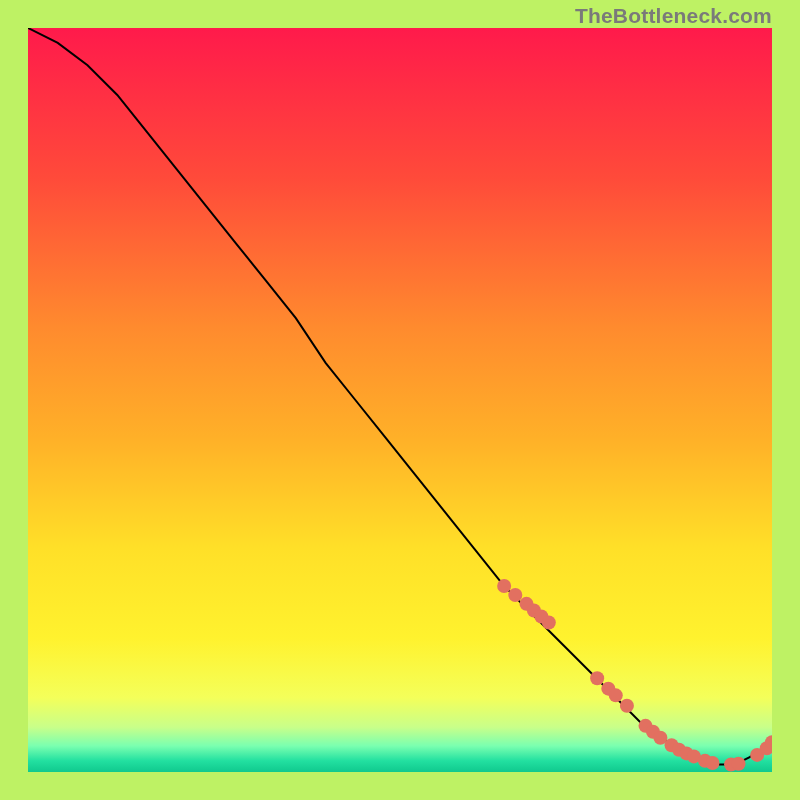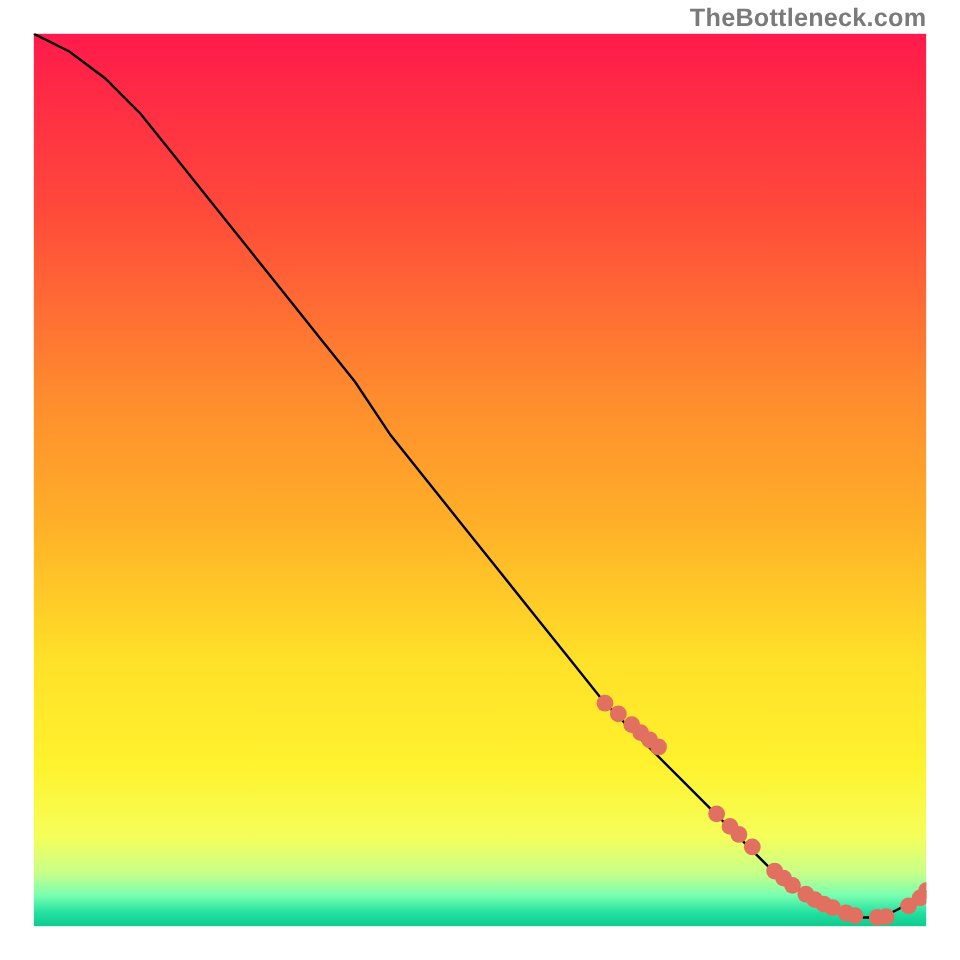--- a/index.html
+++ b/index.html
@@ -8,21 +8,21 @@
     width: 800px;
     height: 800px;
     background: #000;
     overflow: hidden;
     font-family: Arial, Helvetica, sans-serif;
   }
   .stage {
     position: relative;
     width: 800px;
     height: 800px;
-    background: #ffffff;
+    background: #bef264;
   }
   .plot {
     position: absolute;
     left: 28px;
     top: 28px;
     width: 744px;
     height: 744px;
   }
   .plot svg {
     display: block;

